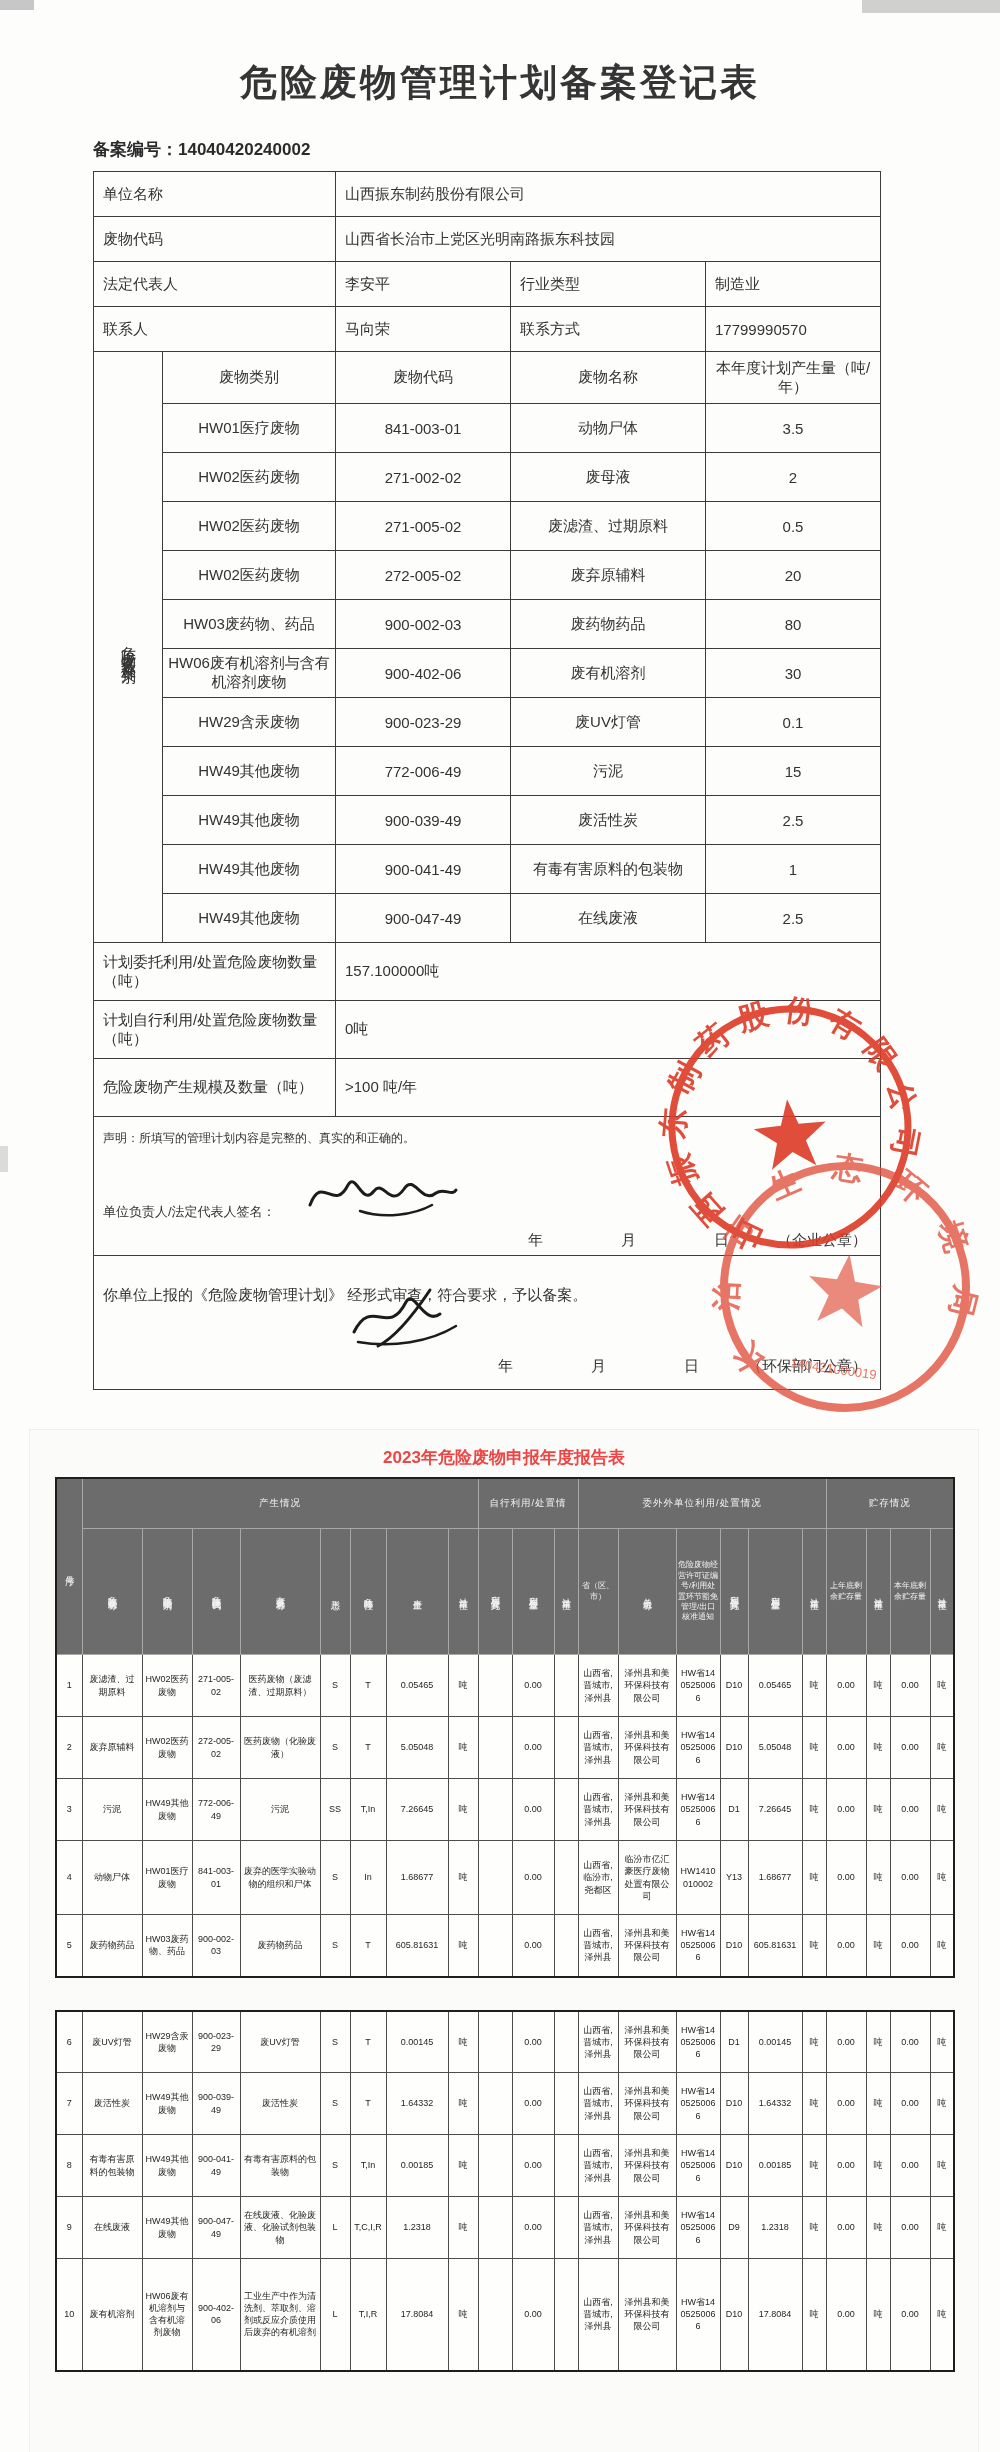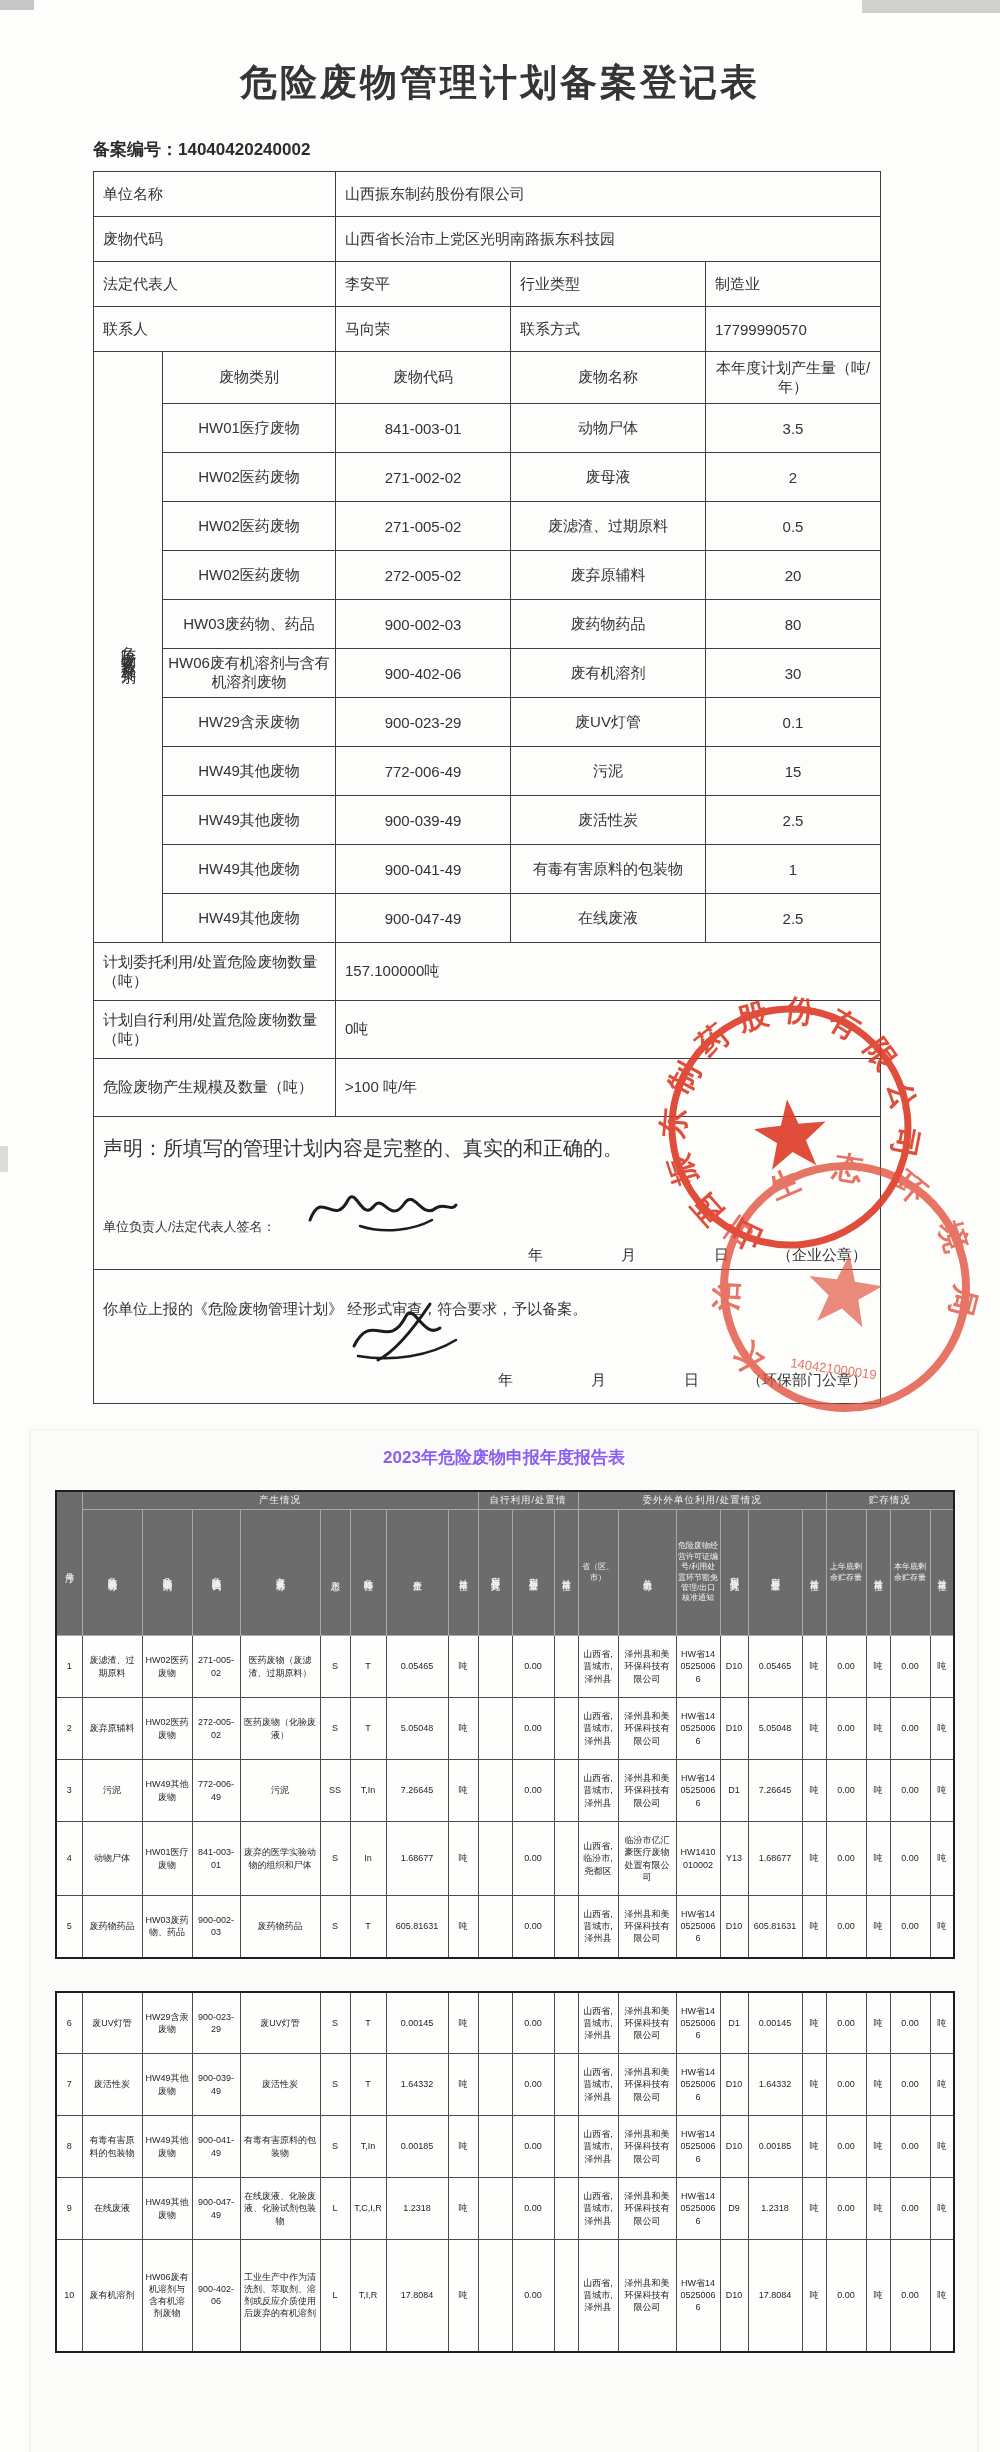--- a/index.html
+++ b/index.html
@@ -20,37 +20,37 @@
   .r-info{height:45px;}
   .lab{text-align:left;}
   .gray{color:#8b8b8b;}
   .v-label{writing-mode:vertical-rl;text-orientation:upright;text-align:center;letter-spacing:3px;font-size:15px;padding:2px 0;}
   .waste-head{height:52px;}
   table.form td.wcell{text-align:center;height:44px;padding:2px 4px;}
   .r-total td{font-size:15px;}
   .r-total{height:58px;}
   .decl-cell{height:130px;position:relative;padding:8px 14px;}
   .appr-cell{height:125px;position:relative;padding:8px 14px;}
-  .decl-line{font-size:20px;margin-top:14px;}
+  .decl-line{font-size:12px;margin-top:8px;}
   .sign-row{display:flex;align-items:flex-end;margin-top:16px;font-size:13px;text-align:center;}
   .date-row{display:flex;justify-content:flex-end;gap:78px;font-size:15px;margin-top:10px;padding-right:4px;}
   .date-row .note{margin-left:-30px;}
   .sig{margin-left:26px;}
   .sig2{position:absolute;left:250px;top:28px;}
   .appr-text{font-size:15px;margin-top:16px;}
   .appr-date{margin-top:52px;}
   
   .stamp{position:absolute;pointer-events:none;}
   #stamp-company{left:648px;top:985px;transform:rotate(-6deg);opacity:.9;}
   #stamp-epa{left:700px;top:1142px;transform:rotate(8deg);opacity:.78;}
   
   .page2{position:absolute;left:30px;top:1430px;width:948px;height:1022px;background:#fbfbf9;outline:1px solid #efefec;}
-  .p2-title{text-align:center;font-size:17px;font-weight:bold;color:#8b5cf6;margin:16px 0 21px;}
+  .p2-title{text-align:center;font-size:17px;font-weight:bold;color:#ef4444;margin:16px 0 8px;}
   table.report{border-collapse:collapse;table-layout:fixed;margin-left:25px;width:898px;border:2px solid #1e1e1e;font-size:9px;}
-  table.report th{background:#6c6c6c;color:#f2f2f2;border:1px solid #a8a8a8;font-weight:normal;padding:2px 1px;vertical-align:middle;text-align:center;}
+  table.report th{background:#6c6c6c;color:#f2f2f2;border:1px solid #a8a8a8;font-weight:normal;padding:18px 1px;vertical-align:middle;text-align:center;}
   table.report td{border:1px solid #4c4c4c;text-align:center;padding:2px 3px;color:#1f1f1f;word-break:break-all;line-height:1.35;background:#fefefd;}
   tr.groups{height:18px;}
   tr.groups th{font-size:9.5px;letter-spacing:1px;}
   tr.cols{height:126px;}
   .vh{writing-mode:vertical-rl;text-orientation:upright;letter-spacing:1px;display:inline-block;}
   th.hwrap{font-size:8px;line-height:1.3;}
   .tbl-b{margin-top:32px;}
   td.total-label{text-align:right;font-size:10px;padding-right:10px;}
   td.total-val{font-size:9.5px;}
 </style>

